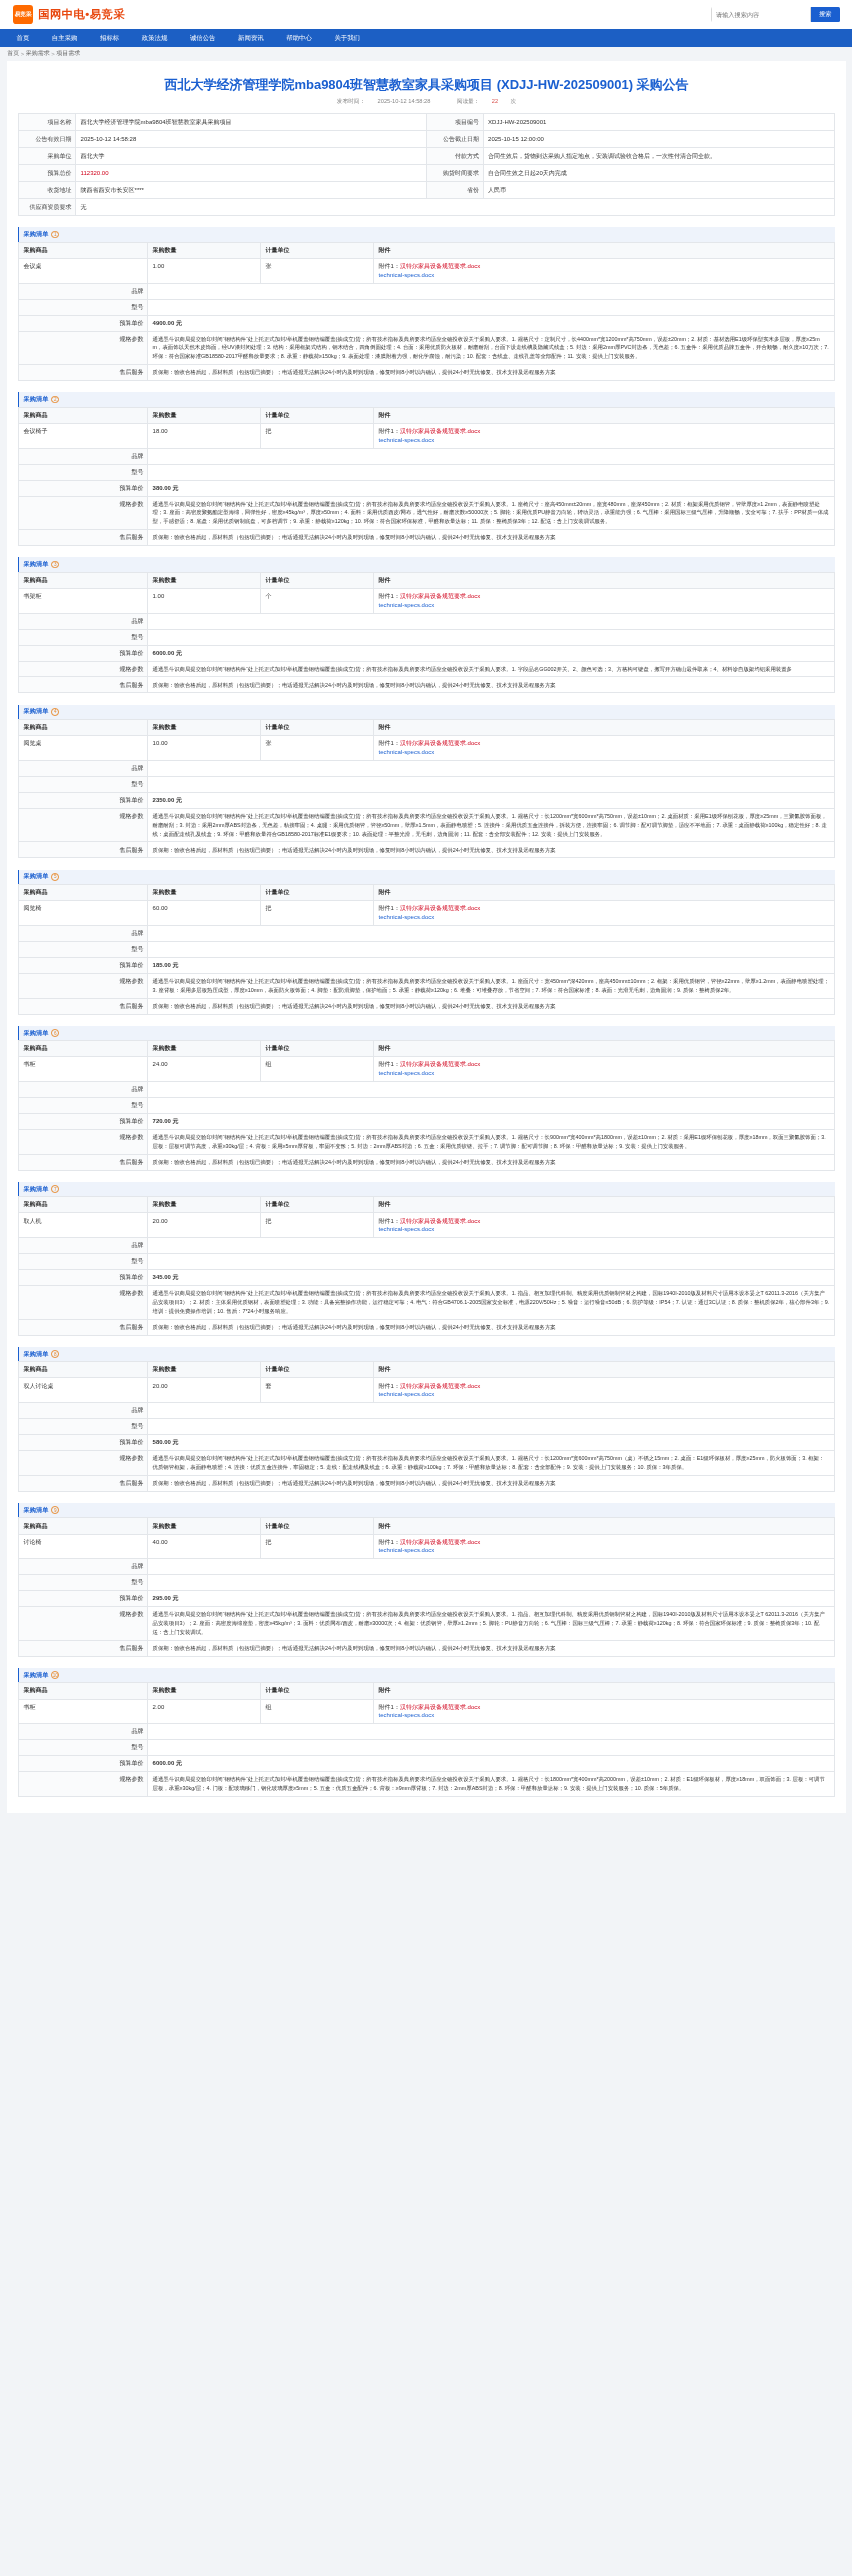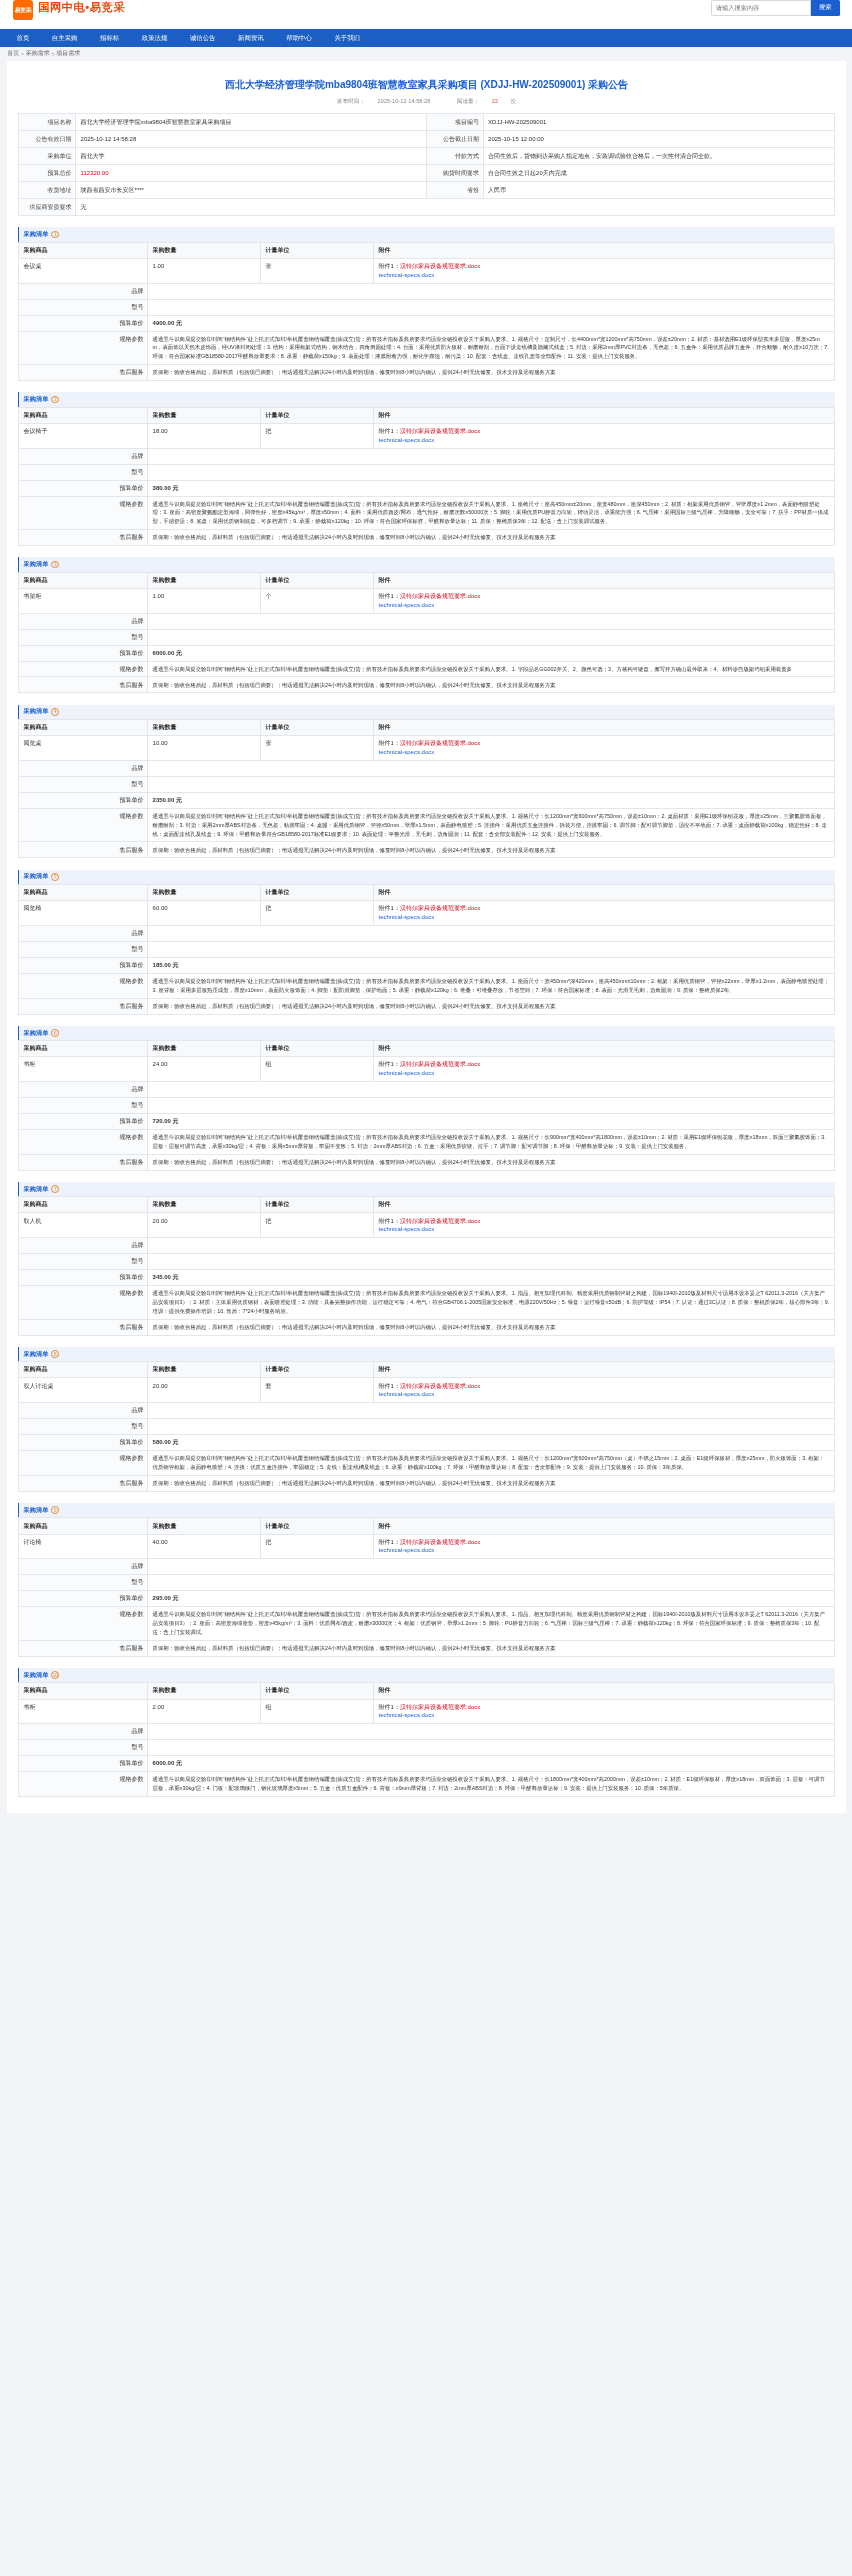--- a/index.html
+++ b/index.html
@@ -9,21 +9,21 @@
     font-family: "Liberation Sans", sans-serif;
     background: #f2f4f7;
     color: #333;
     font-size: 6.7px;
   }
   
   .topbar {
     height: 29px;
     background: #ffffff;
     display: flex;
-    align-items: flex-start;
+    align-items: center;
     padding: 0 13.4px;
   }
   .logo-badge {
     width: 19.6px; height: 19.6px;
     background: #ff6a00;
     border-radius: 3.1px;
     color: #fff;
     font-size: 5.7px;
     line-height: 6.2px;
     display: flex; flex-direction: column;
@@ -103,21 +103,21 @@
   .breadcrumb a { color: #666; text-decoration: none; }
 
   
   .paper {
     background: #fff;
     margin: 0 7.2px 8.2px 7.2px;
     padding: 9.3px 11.3px 15.5px 11.3px;
   }
   h1.doc-title {
     text-align: center;
-    font-size: 10px;
+    font-size: 13px;
     line-height: 15.5px;
     margin: 7.2px 20.6px 5.2px 20.6px;
     color: #1a5fd0;
     font-weight: bold;
   }
   .doc-meta {
     text-align: center;
     font-size: 5.7px;
     color: #888;
     margin-bottom: 7.2px;

